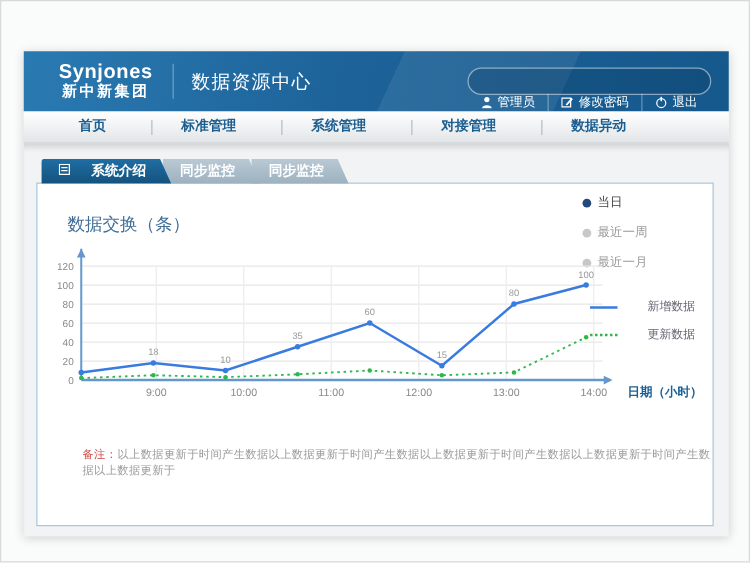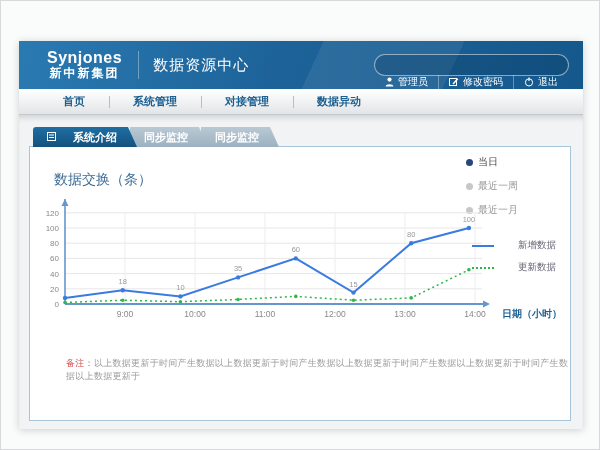--- a/index.html
+++ b/index.html
@@ -38,20 +38,21 @@
     background:rgba(8,52,88,.25); color:#fff; font-size:10px;
   }
   .pill-item { display:flex; align-items:center; gap:4px; padding:0 10px; height:14px; cursor:pointer;margin-top:33px; }
   .pill-item + .pill-item { border-left:1px solid rgba(255,255,255,.35); }
   .pill-item svg { display:block; }
   
   .nav {
     height:26px; display:flex; align-items:center; padding-left:20px;
     background:linear-gradient(#ffffff,#e2e5e7);
     border-bottom:1px solid #c3c8cc;
+    gap:12px;
   }
   .nav-item {
     padding:0 24px; font-size:11px; font-weight:700; color:#1b5e90;
     line-height:25px; cursor:pointer; position:relative;
   }
   .nav-item + .nav-item::before {
     content:""; position:absolute; left:0; top:7px; width:1px; height:12px; background:#b7bdc2;
   }
   
   .content {
@@ -128,20 +129,21 @@
               <line x1="5" y1="0.4" x2="5" y2="4" stroke="#fff" stroke-width="1.2"></line>
             </svg>
         </span>
         <span>退出</span>
       </div>
     </div>
   </div>
 
   <div class="nav">
     <div class="nav-item">首页</div>
+    <div class="nav-item">标准管理</div>
     <div class="nav-item">系统管理</div>
     <div class="nav-item">对接管理</div>
     <div class="nav-item">数据异动</div>
   </div>
 
   <div class="content">
 
     <div class="tabs">
       <div class="tab active" id="tab0">
         <span>

